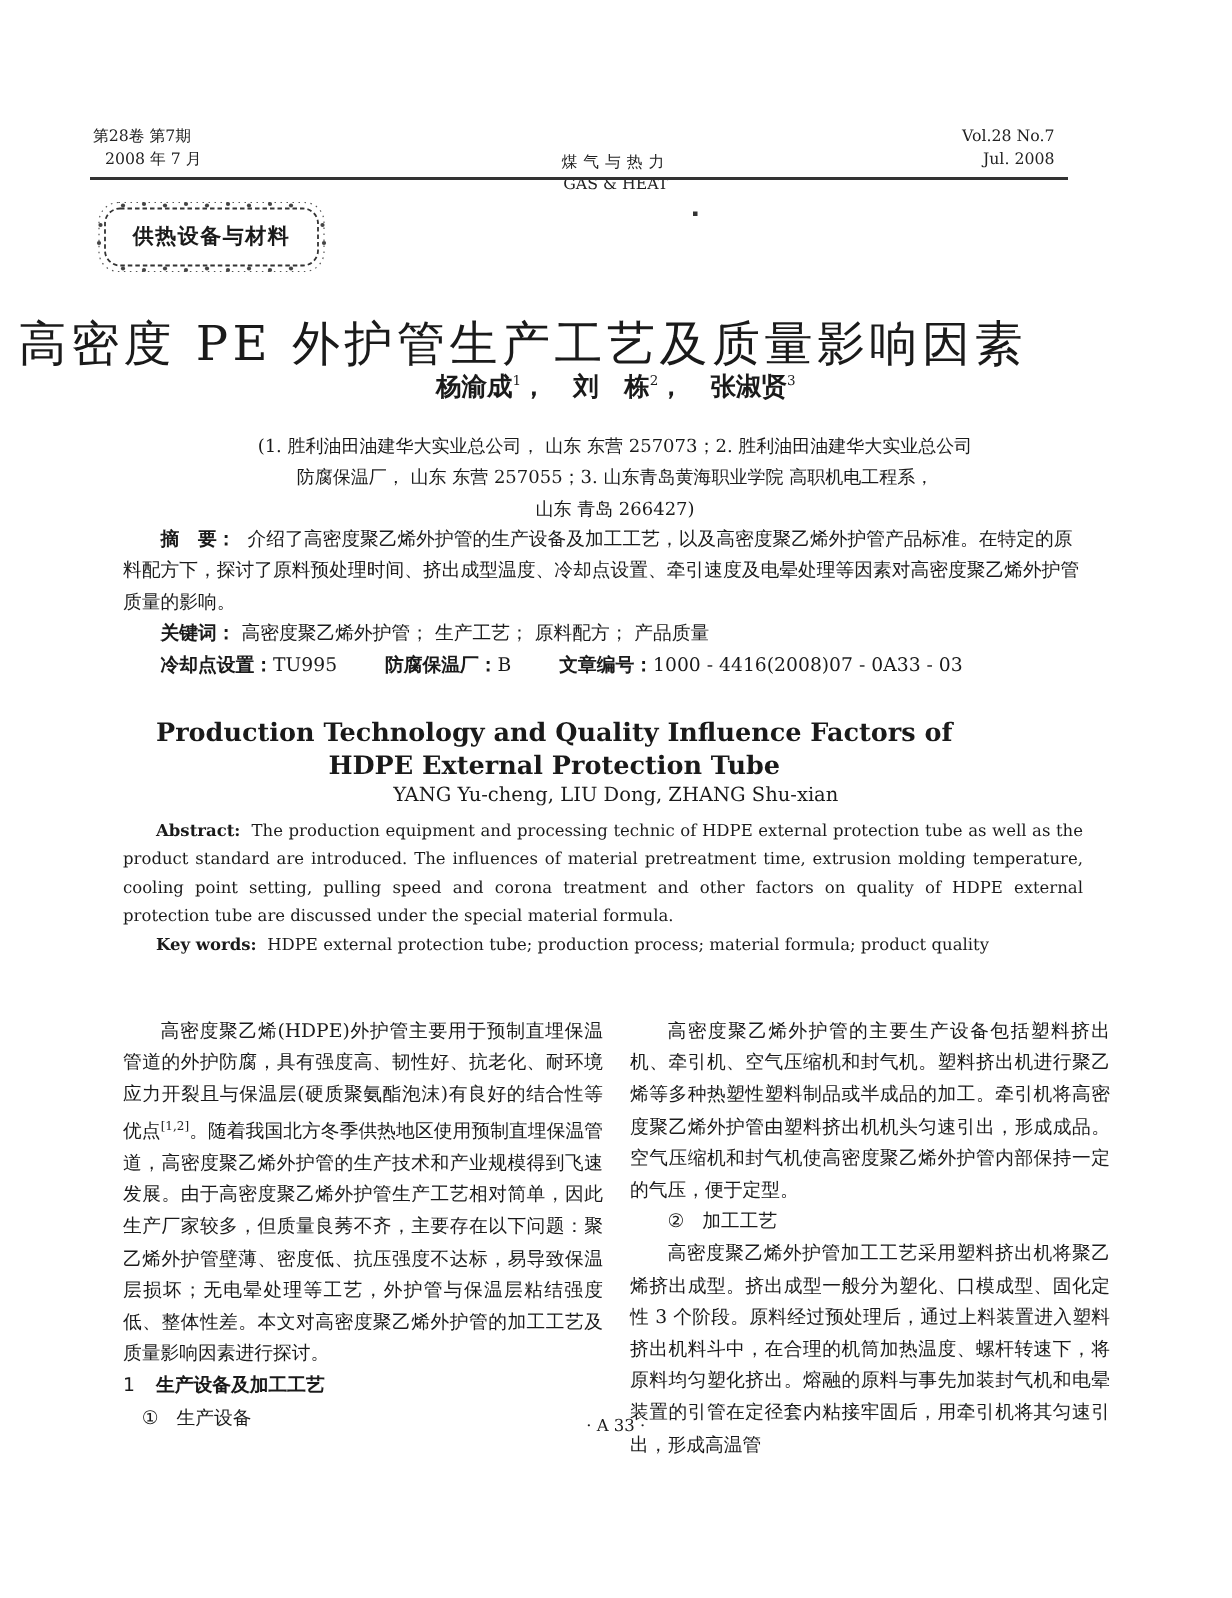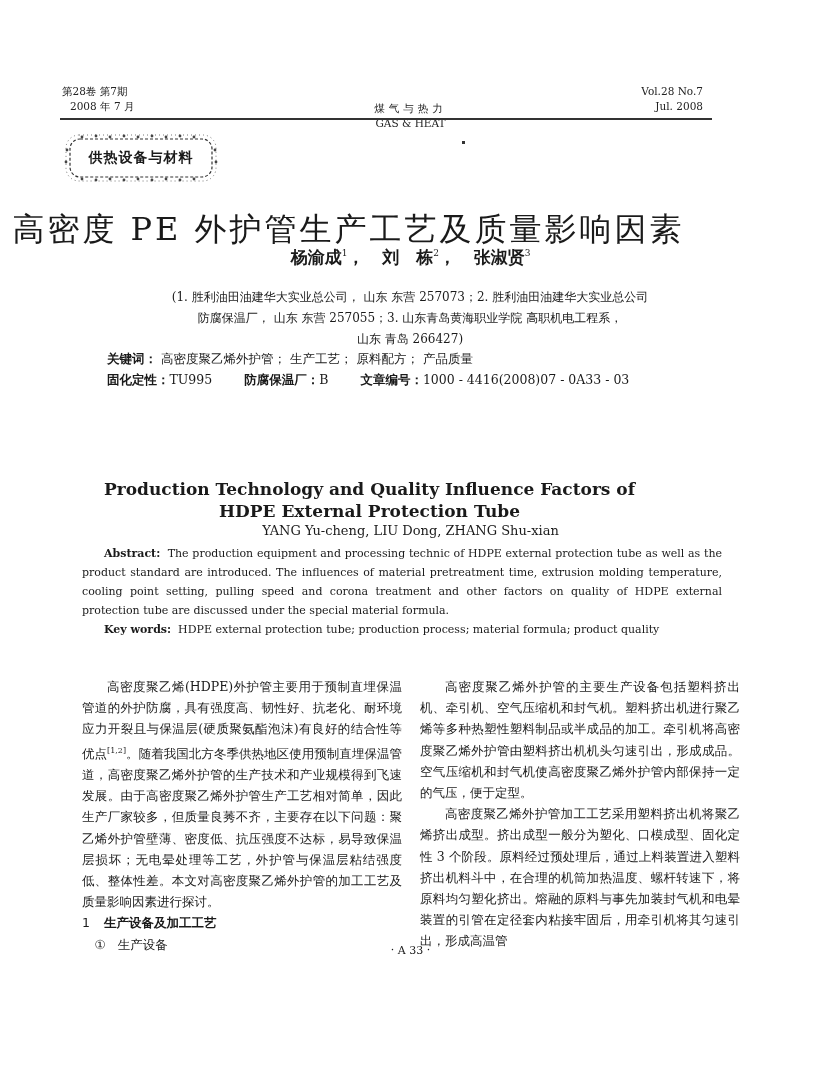--- a/index.html
+++ b/index.html
@@ -110,23 +110,24 @@
   <span>张淑贤</span><sup>3</sup>
 </div>
 
 <div class="abs affil">
   <div>(1. 胜利油田油建华大实业总公司， 山东  东营 257073；2. 胜利油田油建华大实业总公司</div>
   <div>防腐保温厂， 山东  东营 257055；3. 山东青岛黄海职业学院  高职机电工程系，</div>
   <div>山东  青岛 266427)</div>
 </div>
 
 <div class="abs abstract-cn">
+  <p class="indent"><b>摘　要：</b>&nbsp;&nbsp;<span>介绍了高密度聚乙烯外护管的生产设备及加工工艺，以及高密度聚乙烯外护管产品标准。在特定的原料配方下，探讨了原料预处理时间、挤出成型温度、冷却点设置、牵引速度及电晕处理等因素对高密度聚乙烯外护管质量的影响。</span></p>
   <p class="indent"><b>关键词：</b>&nbsp;<span>高密度聚乙烯外护管；  生产工艺；  原料配方；  产品质量</span></p>
   <p class="indent meta-line">
-    <span><b>固化定性：</b><span style="margin:0">TU995</span></span>
+    <span><b>冷却点设置：</b><span style="margin:0">TU995</span></span>
     <span><b>防腐保温厂：</b><span style="margin:0">B</span></span>
     <span><b>文章编号：</b><span style="margin:0">1000 - 4416(2008)07 - 0A33 - 03</span></span>
   </p>
 </div>
 
 <div class="abs title-en">
   <div>Production Technology and Quality Influence Factors of</div>
   <div>HDPE External Protection Tube</div>
 </div>
 <div class="abs authors-en">YANG Yu-cheng,   LIU Dong,   ZHANG Shu-xian</div>
@@ -137,16 +138,17 @@
 </div>
 
 <div class="abs col col-left">
   <p class="indent"><span>高密度聚乙烯(HDPE)外护管主要用于预制直埋保温管道的外护防腐，具有强度高、韧性好、抗老化、耐环境应力开裂且与保温层(硬质聚氨酯泡沫)有良好的结合性等优点</span><sup style="font-size:8px">[1,2]</sup><span>。随着我国北方冬季供热地区使用预制直埋保温管道，高密度聚乙烯外护管的生产技术和产业规模得到飞速发展。由于高密度聚乙烯外护管生产工艺相对简单，因此生产厂家较多，但质量良莠不齐，主要存在以下问题：聚乙烯外护管壁薄、密度低、抗压强度不达标，易导致保温层损坏；无电晕处理等工艺，外护管与保温层粘结强度低、整体性差。本文对高密度聚乙烯外护管的加工工艺及质量影响因素进行探讨。</span></p>
   <p class="heading1"><span class="num">1</span><span>生产设备及加工工艺</span></p>
   <p class="subhead"><span class="circ">①</span><span>生产设备</span></p>
 </div>
 
 <div class="abs col col-right">
   <p class="indent">高密度聚乙烯外护管的主要生产设备包括塑料挤出机、牵引机、空气压缩机和封气机。塑料挤出机进行聚乙烯等多种热塑性塑料制品或半成品的加工。牵引机将高密度聚乙烯外护管由塑料挤出机机头匀速引出，形成成品。空气压缩机和封气机使高密度聚乙烯外护管内部保持一定的气压，便于定型。</p>
+  <p class="subhead" style="padding-left:2em"><span class="circ">②</span><span>加工工艺</span></p>
   <p class="indent">高密度聚乙烯外护管加工工艺采用塑料挤出机将聚乙烯挤出成型。挤出成型一般分为塑化、口模成型、固化定性 3 个阶段。原料经过预处理后，通过上料装置进入塑料挤出机料斗中，在合理的机筒加热温度、螺杆转速下，将原料均匀塑化挤出。熔融的原料与事先加装封气机和电晕装置的引管在定径套内粘接牢固后，用牵引机将其匀速引出，形成高温管</p>
 </div>
 
 <div class="abs page-no">· A 33 ·</div>
 
 </body></html>

